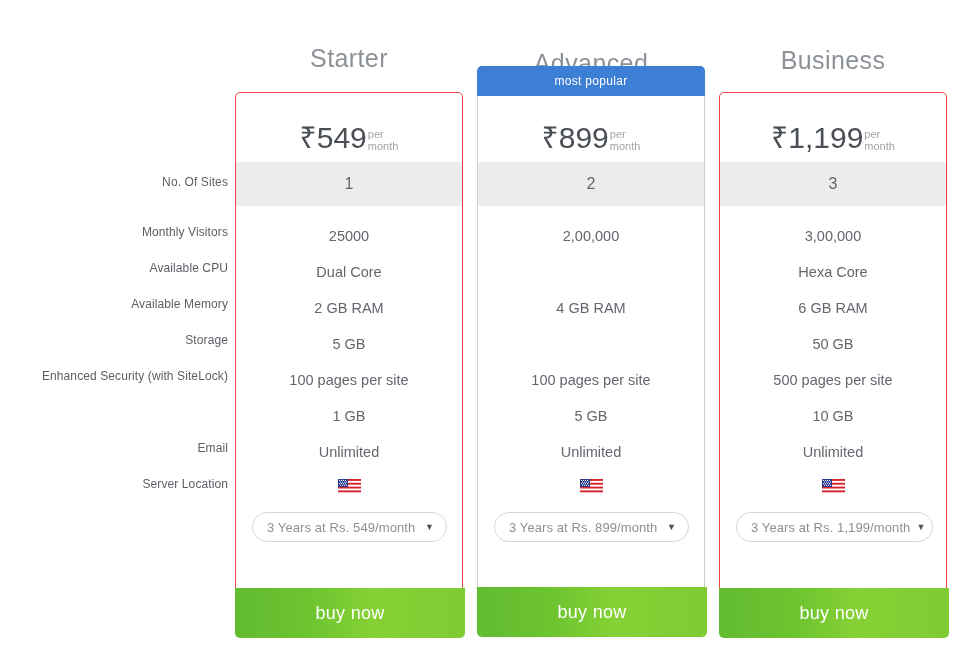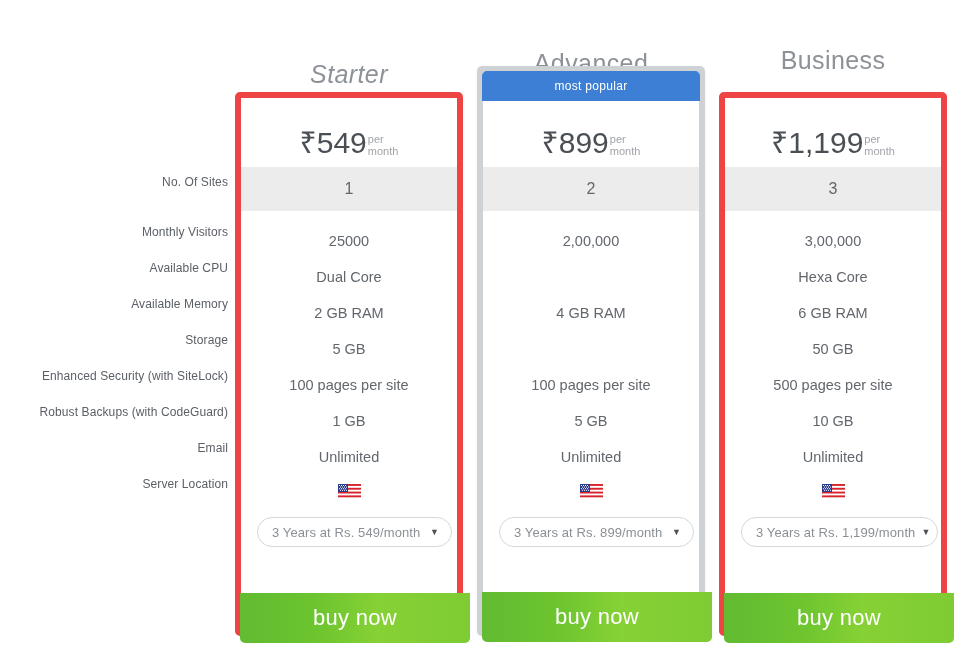--- a/index.html
+++ b/index.html
@@ -46,21 +46,21 @@
     font-size: 25px;
     font-weight: 400;
     letter-spacing: 0.4px;
     white-space: nowrap;
   }
 
   
   .card {
     position: absolute;
     background: #ffffff;
-    border: 6px solid #ef4444;
+    border: 1px solid #ef4444;
     border-radius: 5px;
   }
   .card.featured {
     border-color: #cfd2d5;
     box-shadow: 0 1px 3px rgba(0,0,0,0.06);
   }
 
   .popular-banner {
     position: absolute;
     left: -1px;
@@ -156,21 +156,21 @@
     font-size: 9px;
     margin-left: 6px;
     line-height: 1;
   }
 
   
   .buy-btn {
     position: absolute;
     background: linear-gradient(to right, #62bb31 0%, #6cc42f 32%, #86d135 60%, #7ecb33 100%);
     color: #ffffff;
-    font-size: 22px;
+    font-size: 18px;
     letter-spacing: 0.3px;
     display: flex;
     align-items: center;
     justify-content: center;
     cursor: pointer;
     border: none;
     font-family: "Liberation Sans", sans-serif;
   }
 </style>
 </head>
@@ -178,26 +178,25 @@
 
 <div id="stage">
 
   <div class="labels-col">
     <div class="label-row" style="top:175px;">No. Of Sites</div>
     <div class="label-row" style="top:225px;">Monthly Visitors</div>
     <div class="label-row" style="top:261px;">Available CPU</div>
     <div class="label-row" style="top:297px;">Available Memory</div>
     <div class="label-row" style="top:333px;">Storage</div>
     <div class="label-row" style="top:369px;">Enhanced Security (with SiteLock)</div>
-    <div class="label-row" style="top:405px;">Robust Backups (with CodeGuard)</div>
     <div class="label-row" style="top:441px;">Email</div>
     <div class="label-row" style="top:477px;">Server Location</div>
   </div>
 
-  <div class="plan-title" style="left:235px; top:60px; width:228px;font-style:italic;">Starter</div>
+  <div class="plan-title" style="left:235px; top:44px; width:228px;">Starter</div>
   <div class="plan-title" style="left:477px; top:25px; width:228px;margin-top:24px;">Advanced</div>
   <div class="plan-title" style="left:719px; top:46px; width:228px;">Business</div>
 
   <div class="card" style="left:235px; top:92px; width:228px; height:544px;">
     <div class="price-area" style="top:22px; height:46px;">
       <span class="price-amount">₹549</span>
       <span class="price-period">
         <span>per</span><br>
         <span>month</span>
       </span>

